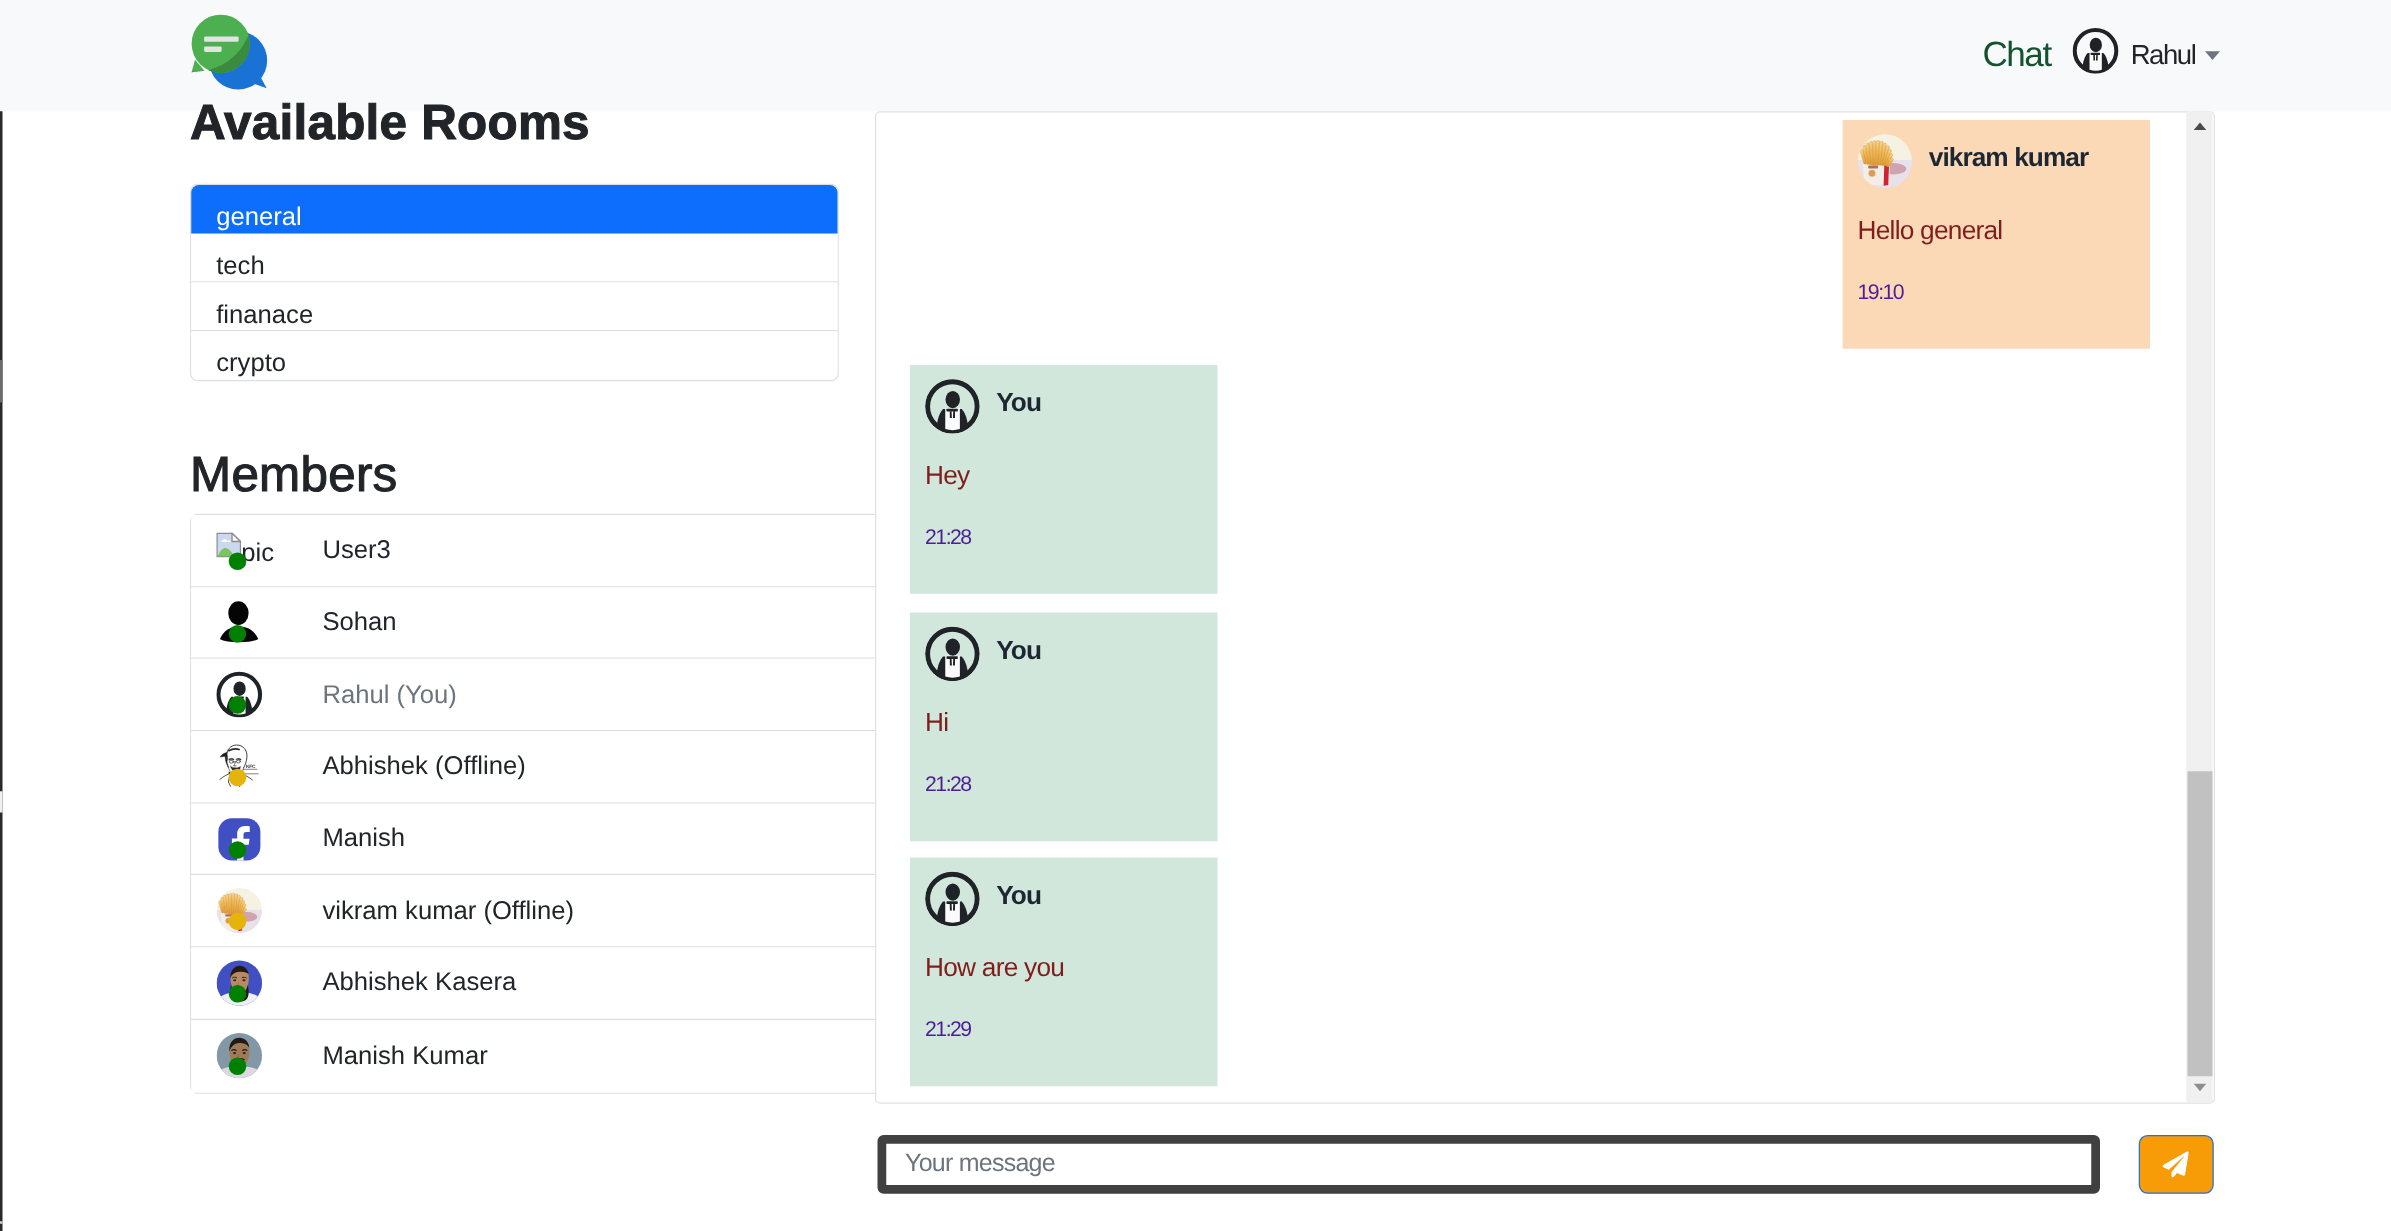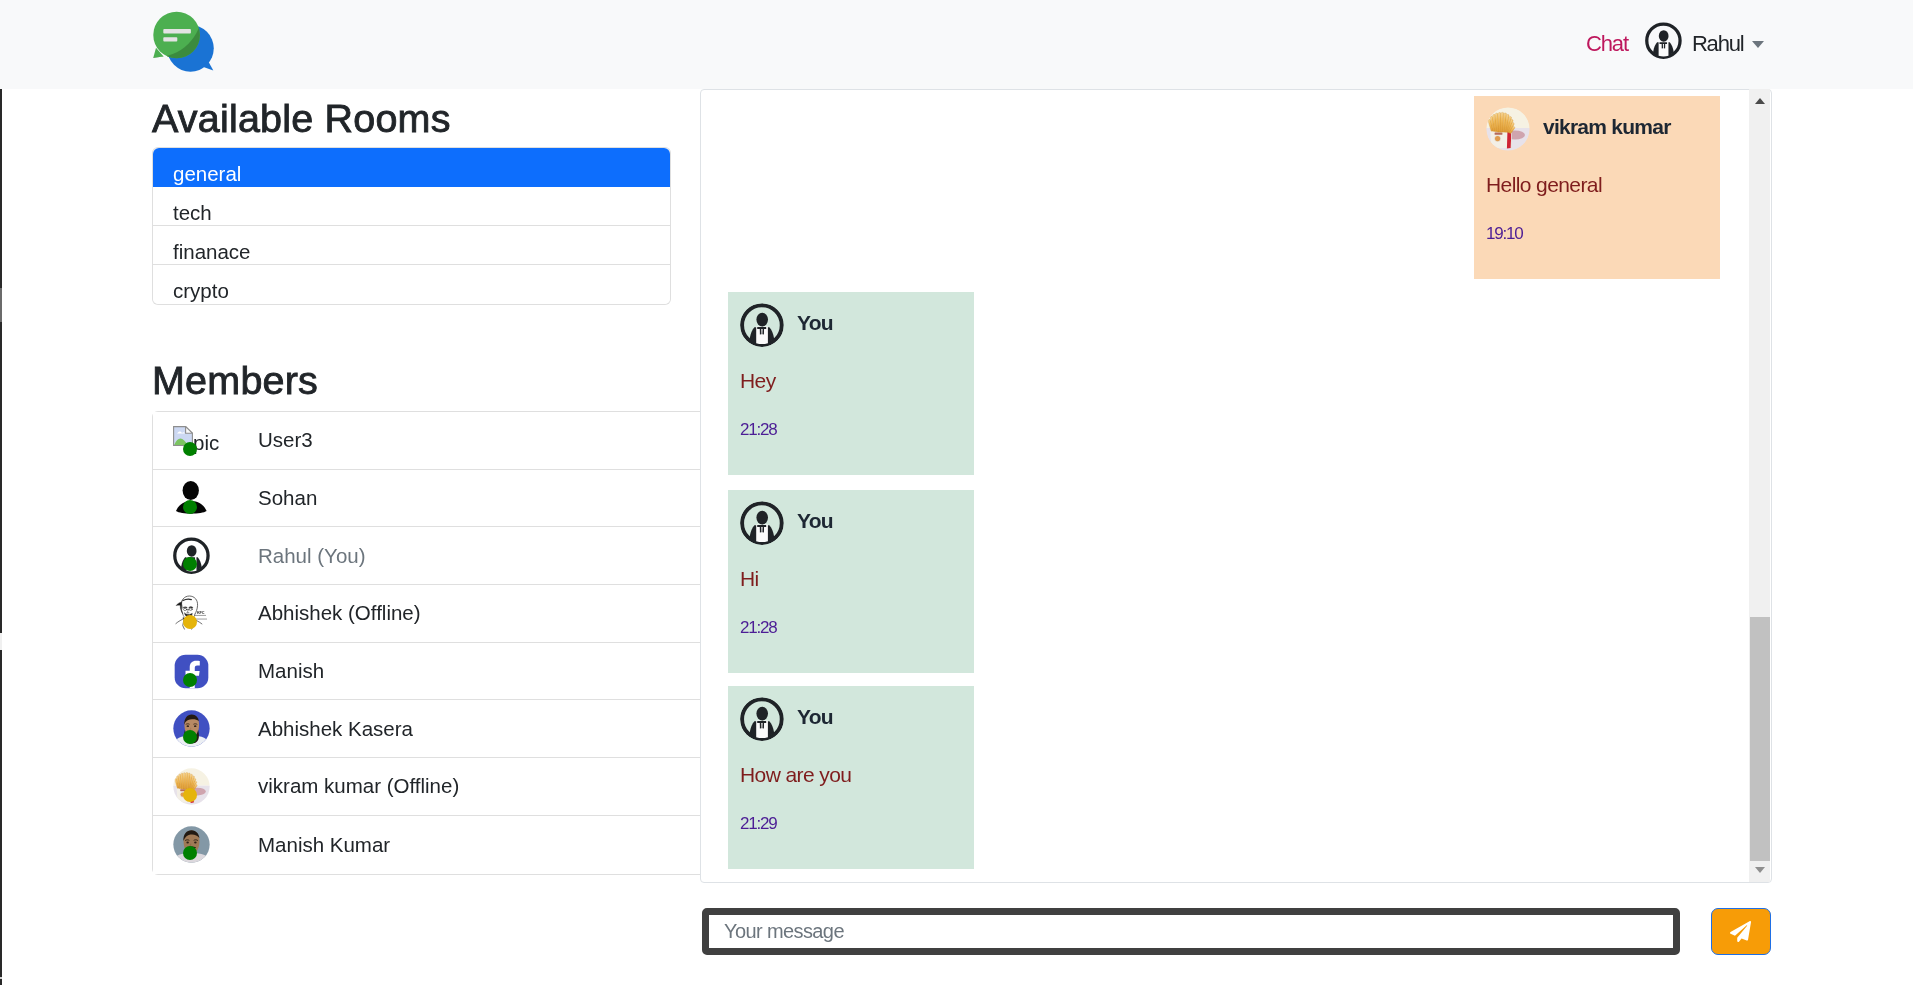--- a/index.html
+++ b/index.html
@@ -17,29 +17,29 @@
   .edge-strip i { position:absolute; left:0; width:2px; display:block; }
 
   
   .navbar {
     position:absolute; left:0; top:0; width:1913px; height:88.5px;
     background:#f8f9fa;
     display:flex; align-items:center;
   }
   .navbar-logo { position:absolute; left:150px; top:8px; width:64px; height:64px; display:block; }
   .navbar-right { position:absolute; left:1586px; top:0; height:88px; display:flex; align-items:center; gap:0; }
-  .nav-chat { font-size:22px; letter-spacing:-1.15px; color:#be185d; margin-right:17px; }
+  .nav-chat { font-size:28px; letter-spacing:-1.15px; color:#14532d; margin-right:17px; }
   .nav-avatar { width:37px; height:37px; margin-right:10px; margin-bottom:7px; display:block; }
   .nav-user { font-size:22px; letter-spacing:-1.15px; color:#212529; }
   .nav-caret { width:0;height:0;border-left:6px solid transparent;border-right:6px solid transparent;border-top:7.5px solid #6c757d; margin-left:8px; }
 
   
   .left-col { position:absolute; left:152px; top:0; width:519px; }
   h2.hdr { font-size:39.5px; font-weight:400; -webkit-text-stroke:0.85px #212529; margin:0; line-height:1; letter-spacing:0.2px; color:#212529; }
-  #rooms-title { position:absolute; left:0; top:99px; }
+  #rooms-title { position:absolute; left:0; top:79px;font-weight:bold; }
   #rooms { position:absolute; left:0; top:147px; width:519px; }
   #members-title { position:absolute; left:0; top:360.5px; }
   #members { position:absolute; left:0; top:411px; width:595px; }
   .list-group { border-radius:6px; border:1px solid rgba(0,0,0,.125); background:#fff; }
   .lg-item { height:39px; line-height:51px; padding:0 20px; font-size:20.5px; border-bottom:1px solid rgba(0,0,0,.125); background:#fff; color:#212529; }
   .lg-item:first-child { border-top-left-radius:6px; border-top-right-radius:6px; }
   .lg-item:last-child { border-bottom:none; border-bottom-left-radius:6px; border-bottom-right-radius:6px; }
   .lg-item.active { background:#0d6efd; color:#fff; border-color:#0d6efd; }
 
   .member { display:flex; align-items:center; height:57.7px; padding:0 20px; border-bottom:1px solid rgba(0,0,0,.125); background:#fff; }
@@ -217,46 +217,20 @@
       </div>
       <div class="member">
         <div class="m-avatar">
           <svg viewBox="0 0 44 44" width="100%" height="100%">
             <rect x="2" y="2" width="40" height="40" rx="13" fill="#4050c2"></rect>
             <path d="M25.9 42 V27.2 h5.0 l0.75 -5.8 h-5.75 v-3.7 c0 -1.68 0.47 -2.83 2.88 -2.83 h3.07 V9.5 c-0.53 -0.07 -2.36 -0.23 -4.48 -0.23 c-4.43 0 -7.47 2.7 -7.47 7.67 v4.28 h-5.0 v5.8 h5.0 V42 Z" fill="#ffffff"></path>
           </svg>
           <span class="dot" style="background: rgb(0, 128, 0);"></span>
         </div>
         <span class="m-name">Manish</span>
-      </div>
-      <div class="member">
-        <div class="m-avatar">
-          <svg viewBox="0 0 44 44" width="100%" height="100%">
-            <defs>
-              <clipPath id="cb">
-                <circle cx="22" cy="22" r="21.6"></circle>
-              </clipPath>
-            </defs>
-            <g clip-path="url(#cb)">
-              <rect x="0" y="0" width="44" height="44" fill="#4050c2"></rect>
-              <path d="M-1 44 C1 34.5 7 30.6 22 30.6 C37 30.6 43 34.5 45 44 Z" fill="#eceff3"></path>
-              <path d="M13.6 17.4 c0 -7.6 3.8 -11.6 8.6 -11.6 c5.0 0 8.8 4.0 8.8 11.6 c0 8.4 -3.8 14.6 -8.8 14.6 c-4.8 0 -8.6 -6.2 -8.6 -14.6 Z" fill="#b78a64"></path>
-              <path d="M13.4 17.6 c-0.4 -7.8 3.8 -12.4 9.0 -12.2 c4.8 0.2 7.8 3.6 8.4 7.8 c-2.4 -1.7 -5.0 -2.3 -8.2 -2.1 c-3.4 0.2 -6.2 1.3 -8.0 3.6 l-1.2 2.9 Z" fill="#241a13"></path>
-              <path d="M14.2 23.5 c0.6 4.8 3.6 9.5 7.8 9.5 c4.2 0 7.2 -4.7 7.8 -9.5 c1.2 4.0 1.5 9.0 0.2 12.0 c-1.5 3.4 -4.6 4.3 -8.0 4.3 c-3.4 0 -6.5 -0.9 -8.0 -4.3 c-1.3 -3.0 -1.0 -8.0 0.2 -12.0 Z" fill="#241a13"></path>
-              <ellipse cx="17.6" cy="19.2" rx="1.5" ry="1.0" fill="#30231a"></ellipse>
-              <ellipse cx="26.4" cy="19.2" rx="1.5" ry="1.0" fill="#30231a"></ellipse>
-              <path d="M15.1 17.2 c1.3 -1.0 3.3 -1.0 4.6 -0.2" fill="none" stroke="#241a13" stroke-width="0.9"></path>
-              <path d="M24.3 17.0 c1.3 -0.8 3.3 -0.8 4.6 0.2" fill="none" stroke="#241a13" stroke-width="0.9"></path>
-              <path d="M21.0 21.0 c0.2 1.6 -0.4 2.4 -1.1 2.9 c0.8 0.4 1.8 0.4 2.6 0.2" fill="none" stroke="#9a6f4d" stroke-width="0.6"></path>
-              <path d="M19.2 27.0 c1.8 0.8 3.8 0.8 5.6 0" fill="none" stroke="#7d4a3c" stroke-width="0.9"></path>
-            </g>
-          </svg>
-          <span class="dot" style="background: rgb(0, 128, 0);"></span>
-        </div>
-        <span class="m-name">Abhishek Kasera</span>
       </div>
       <div class="member">
         <div class="m-avatar">
           <svg viewBox="0 0 44 44" width="100%" height="100%">
             <defs>
               <clipPath id="cf">
                 <circle cx="22" cy="22" r="21.6"></circle>
               </clipPath>
               <linearGradient id="fg1" x1="0.1" y1="0" x2="0.5" y2="1">
                 <stop offset="0" stop-color="#fbe0a6"></stop>
@@ -291,20 +265,46 @@
             </g>
           </svg>
           <span class="dot" style="background: rgb(229, 180, 11);"></span>
         </div>
         <span class="m-name">vikram kumar (Offline)</span>
       </div>
       <div class="member">
         <div class="m-avatar">
           <svg viewBox="0 0 44 44" width="100%" height="100%">
             <defs>
+              <clipPath id="cb">
+                <circle cx="22" cy="22" r="21.6"></circle>
+              </clipPath>
+            </defs>
+            <g clip-path="url(#cb)">
+              <rect x="0" y="0" width="44" height="44" fill="#4050c2"></rect>
+              <path d="M-1 44 C1 34.5 7 30.6 22 30.6 C37 30.6 43 34.5 45 44 Z" fill="#eceff3"></path>
+              <path d="M13.6 17.4 c0 -7.6 3.8 -11.6 8.6 -11.6 c5.0 0 8.8 4.0 8.8 11.6 c0 8.4 -3.8 14.6 -8.8 14.6 c-4.8 0 -8.6 -6.2 -8.6 -14.6 Z" fill="#b78a64"></path>
+              <path d="M13.4 17.6 c-0.4 -7.8 3.8 -12.4 9.0 -12.2 c4.8 0.2 7.8 3.6 8.4 7.8 c-2.4 -1.7 -5.0 -2.3 -8.2 -2.1 c-3.4 0.2 -6.2 1.3 -8.0 3.6 l-1.2 2.9 Z" fill="#241a13"></path>
+              <path d="M14.2 23.5 c0.6 4.8 3.6 9.5 7.8 9.5 c4.2 0 7.2 -4.7 7.8 -9.5 c1.2 4.0 1.5 9.0 0.2 12.0 c-1.5 3.4 -4.6 4.3 -8.0 4.3 c-3.4 0 -6.5 -0.9 -8.0 -4.3 c-1.3 -3.0 -1.0 -8.0 0.2 -12.0 Z" fill="#241a13"></path>
+              <ellipse cx="17.6" cy="19.2" rx="1.5" ry="1.0" fill="#30231a"></ellipse>
+              <ellipse cx="26.4" cy="19.2" rx="1.5" ry="1.0" fill="#30231a"></ellipse>
+              <path d="M15.1 17.2 c1.3 -1.0 3.3 -1.0 4.6 -0.2" fill="none" stroke="#241a13" stroke-width="0.9"></path>
+              <path d="M24.3 17.0 c1.3 -0.8 3.3 -0.8 4.6 0.2" fill="none" stroke="#241a13" stroke-width="0.9"></path>
+              <path d="M21.0 21.0 c0.2 1.6 -0.4 2.4 -1.1 2.9 c0.8 0.4 1.8 0.4 2.6 0.2" fill="none" stroke="#9a6f4d" stroke-width="0.6"></path>
+              <path d="M19.2 27.0 c1.8 0.8 3.8 0.8 5.6 0" fill="none" stroke="#7d4a3c" stroke-width="0.9"></path>
+            </g>
+          </svg>
+          <span class="dot" style="background: rgb(0, 128, 0);"></span>
+        </div>
+        <span class="m-name">Abhishek Kasera</span>
+      </div>
+      <div class="member">
+        <div class="m-avatar">
+          <svg viewBox="0 0 44 44" width="100%" height="100%">
+            <defs>
               <clipPath id="cg">
                 <circle cx="22" cy="22" r="21.6"></circle>
               </clipPath>
             </defs>
             <g clip-path="url(#cg)">
               <rect x="0" y="0" width="44" height="44" fill="#8398a6"></rect>
               <path d="M-1 44 C1 35.5 7.5 32.0 22 32.0 C36.5 32.0 43 35.5 45 44 Z" fill="#dcd8dd"></path>
               <path d="M12.6 18.0 c0 -8.2 4.2 -12.6 9.4 -12.6 c5.2 0 9.4 4.4 9.4 12.6 c0 9.0 -4.2 15.2 -9.4 15.2 c-5.2 0 -9.4 -6.2 -9.4 -15.2 Z" fill="#a07a56"></path>
               <path d="M12.4 17.8 c-0.4 -8.4 4.2 -12.9 9.8 -12.7 c5.4 0.2 8.8 4.4 9.2 9.3 c-2.4 -3.5 -6.4 -4.8 -10.8 -4.2 c-3.7 0.5 -6.5 3.4 -8.2 7.6 Z" fill="#221a13"></path>
               <ellipse cx="17.4" cy="19.6" rx="1.5" ry="1.1" fill="#2e2118"></ellipse>

